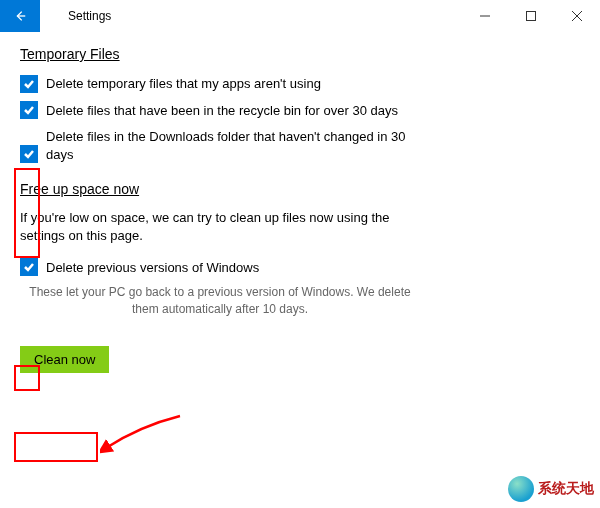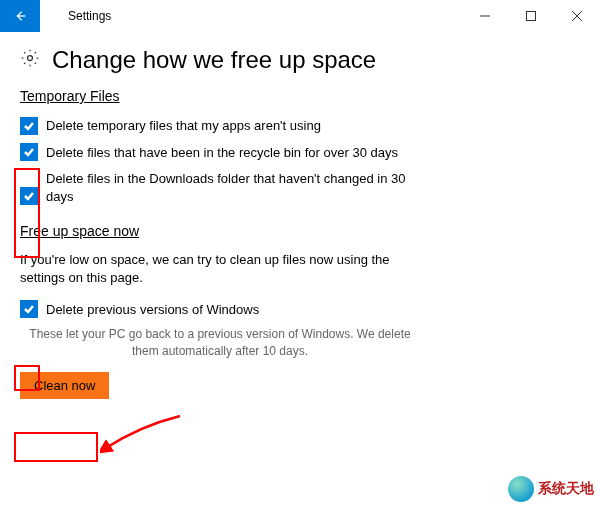--- a/index.html
+++ b/index.html
@@ -89,26 +89,27 @@
   .checkbox svg { stroke: #fff; stroke-width: 2.5; fill: none; }
   .sub {
     font-size: 12px;
     color: #666;
     line-height: 1.4;
     margin: 4px 0 12px 0;
     max-width: 400px;
     text-align: center;
   }
   .clean-btn {
-    background: #f97316;
+    background: #84cc16;
     border: none;
     font-size: 13px;
     padding: 6px 14px;
     font-family: inherit;
     color: #000;
+    margin-top: 16px;
   }
   
   .hl {
     position: absolute;
     border: 2px solid #ff0000;
     pointer-events: none;
   }
   
   .arrow {
     position: absolute;
@@ -156,29 +157,20 @@
   </div>
   <div class="winbtn">
     <svg width="10" height="10">
         <line x1="0" y1="0" x2="10" y2="10" stroke="#333" stroke-width="1"></line>
         <line x1="10" y1="0" x2="0" y2="10" stroke="#333" stroke-width="1"></line>
       </svg>
   </div>
 </div>
 
 <div class="content">
-  <div class="header-row">
-    <span class="gear-icon">
-      <svg width="20" height="20" viewBox="0 0 24 24" fill="none" stroke="#333" stroke-width="1.5">
-          <circle cx="12" cy="12" r="3"></circle>
-          <path d="M12 2v2M12 20v2M4.9 4.9l1.4 1.4M17.7 17.7l1.4 1.4M2 12h2M20 12h2M4.9 19.1l1.4-1.4M17.7 6.3l1.4-1.4"></path>
-        </svg>
-    </span>
-    <h1>Change how we free up space</h1>
-  </div>
 
 
   <h2>Temporary Files</h2>
 
   <div class="check-row">
     <div class="checkbox">
         <svg width="12" height="12" viewBox="0 0 12 12">
           <polyline points="2,6 5,9 10,3"></polyline>
         </svg>
       </div>

